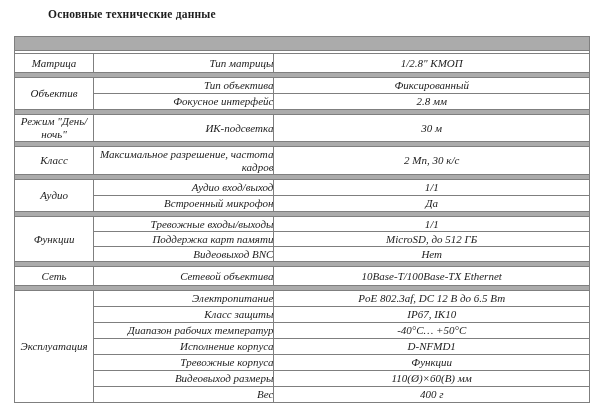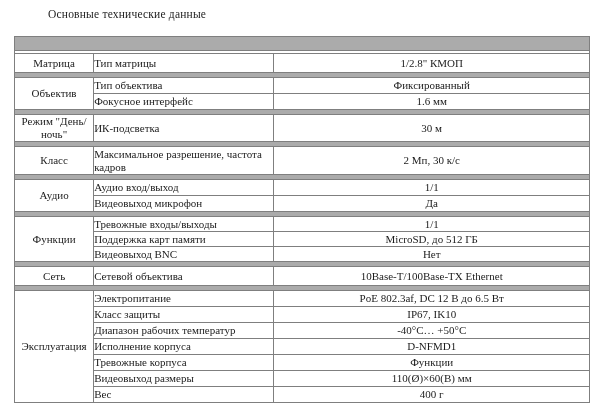--- a/index.html
+++ b/index.html
@@ -3,42 +3,43 @@
 <meta charset="utf-8">
 <style>
   html,body{margin:0;padding:0;}
   body{
     width:600px;height:403px;background:#ffffff;
     font-family:"Liberation Serif", serif;
     color:#1c1c1c;position:relative;overflow:hidden;
   }
   .doc-title{
     margin:8px 0 0 48px;
-    font-size:11.5px;font-weight:normal;letter-spacing:.2px;
+    font-size:11.5px;font-weight:bold;letter-spacing:.2px;
   }
   table.specs{
     position:absolute;left:14px;top:36px;
     width:576px;border-collapse:collapse;table-layout:fixed;
     font-size:11px;line-height:1.15;
     border:1px solid #6f6f6f;
   }
   table.specs td{
     border:1px solid #7f7f7f;
     padding:0;
     vertical-align:middle;
     overflow:hidden;
+    font-style:italic;
   }
   col.c1{width:79px;}
   col.c2{width:180px;}
   col.c3{width:315px;}
   tr.band td{background:#ababab;height:13px;}
   tr.gap td{height:2px;}
   tr.sep td{background:#ababab;height:4px;}
   td.cat{text-align:center;padding:1px 2px;}
-  td.param{text-align:left;padding:1px 4px 1px 7px;}
+  td.param{text-align:right;padding:1px 4px 1px 7px;}
   td.val{text-align:center;padding:1px 4px;}
   tr.h18 td{height:18px;}
   tr.h15 td{height:15px;}
   tr.h14 td{height:14px;}
   tr.h26 td{height:26px;}
   tr.h27 td{height:27px;}
 </style>
 </head>
 <body>
 
@@ -68,21 +69,21 @@
         <td colspan="3"></td>
       </tr>
 
     <tr class="h15">
       <td class="cat" rowspan="2">Объектив</td>
       <td class="param">Тип объектива</td>
       <td class="val">Фиксированный</td>
     </tr>
     <tr class="h15">
       <td class="param">Фокусное интерфейс</td>
-      <td class="val">1.6 мм</td>
+      <td class="val">2.8 мм</td>
     </tr>
 
     <tr class="sep">
         <td colspan="3"></td>
       </tr>
 
     <tr class="h26">
       <td class="cat">Режим "День/ночь"</td>
       <td class="param">ИК-подсветка</td>
       <td class="val">30 м</td>
@@ -101,21 +102,21 @@
     <tr class="sep">
         <td colspan="3"></td>
       </tr>
 
     <tr class="h15">
       <td class="cat" rowspan="2">Аудио</td>
       <td class="param">Аудио вход/выход</td>
       <td class="val">1/1</td>
     </tr>
     <tr class="h15">
-      <td class="param">Видеовыход микрофон</td>
+      <td class="param">Встроенный микрофон</td>
       <td class="val">Да</td>
     </tr>
 
     <tr class="sep">
         <td colspan="3"></td>
       </tr>
 
     <tr class="h14">
       <td class="cat" rowspan="3">Функции</td>
       <td class="param">Тревожные входы/выходы</td>

